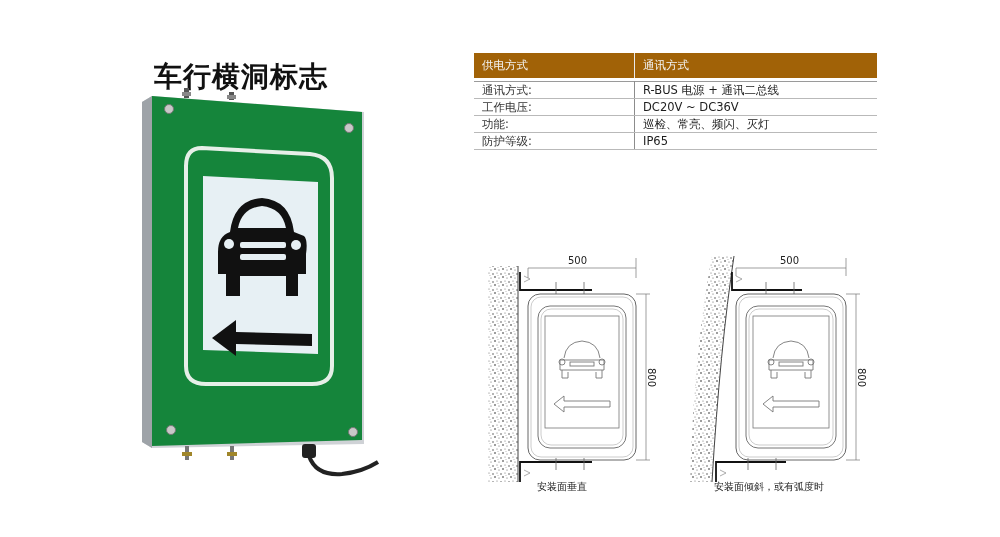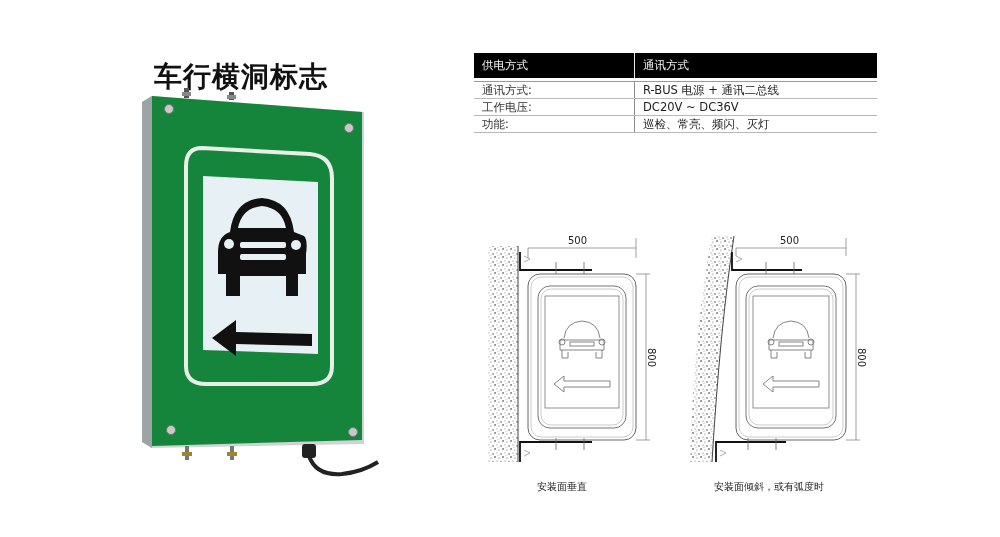--- a/index.html
+++ b/index.html
@@ -1,27 +1,27 @@
 <!DOCTYPE html>
 <html><head>
 <meta charset="utf-8">
 <style>
   html,body{margin:0;padding:0;background:#ffffff;}
   body{width:1000px;height:537px;position:relative;overflow:hidden;font-family:"DejaVu Sans","Liberation Sans",sans-serif;color:#222;}
   .title{position:absolute;left:154px;top:14px;font-size:28px;font-weight:bold;letter-spacing:1px;color:#111;font-family:"DejaVu Sans",sans-serif;margin-top:44px;}
   .product{position:absolute;left:130px;top:84px;width:260px;height:400px;}
   .spec-table{position:absolute;left:474px;top:53px;width:403px;border-collapse:collapse;font-size:11.5px;}
-  .spec-table th{background:#000000;color:#f4f5f6;font-weight:normal;text-align:left;height:25px;padding:0 0 0 8px;}
+  .spec-table th{background:#a16207;color:#f4f5f6;font-weight:normal;text-align:left;height:25px;padding:0 0 0 8px;}
   .spec-table th.c1{width:152px;border-right:1px solid #e9eaec;}
   .spec-table .spacer td{height:3px;padding:0;border:none;}
   .spec-table td{height:16px;padding:0 0 0 8px;border-bottom:1px solid #b9b9b9;line-height:16px;white-space:nowrap;}
   .spec-table td.c1{border-right:1px solid #8c8c8c;color:#333;margin-left:32px;}
   .spec-table td.c2{color:#1d1d1d;}
   .spec-table tr.first td{border-top:1px solid #9a9a9a;}
-  .drawing{position:absolute;top:228px;}
+  .drawing{position:absolute;top:248px;}
   .drawing svg{display:block;}
   .caption{position:absolute;font-size:10px;color:#222;white-space:nowrap;}
 </style>
 </head>
 <body>
 
 <div class="title">车行横洞标志</div>
 
 <div class="product">
   <svg width="260" height="400" viewBox="0 0 260 400">
@@ -90,20 +90,24 @@
       <td class="c1">通讯方式:</td>
       <td class="c2">R-BUS 电源 + 通讯二总线</td>
     </tr>
     <tr>
       <td class="c1">工作电压:</td>
       <td class="c2">DC20V ~ DC36V</td>
     </tr>
     <tr>
       <td class="c1">功能:</td>
       <td class="c2">巡检、常亮、频闪、灭灯</td>
+    </tr>
+    <tr>
+      <td class="c1">防护等级:</td>
+      <td class="c2">IP65</td>
     </tr>
   </tbody>
 </table>
 
 <div class="drawing" style="left:484px;">
   <svg width="180" height="240" viewBox="0 0 180 240">
     <defs>
       <pattern id="speckle" width="8" height="8" patternUnits="userSpaceOnUse">
         <rect width="8" height="8" fill="#fff"></rect>
         <circle cx="1" cy="2" r="0.7" fill="#333"></circle>

